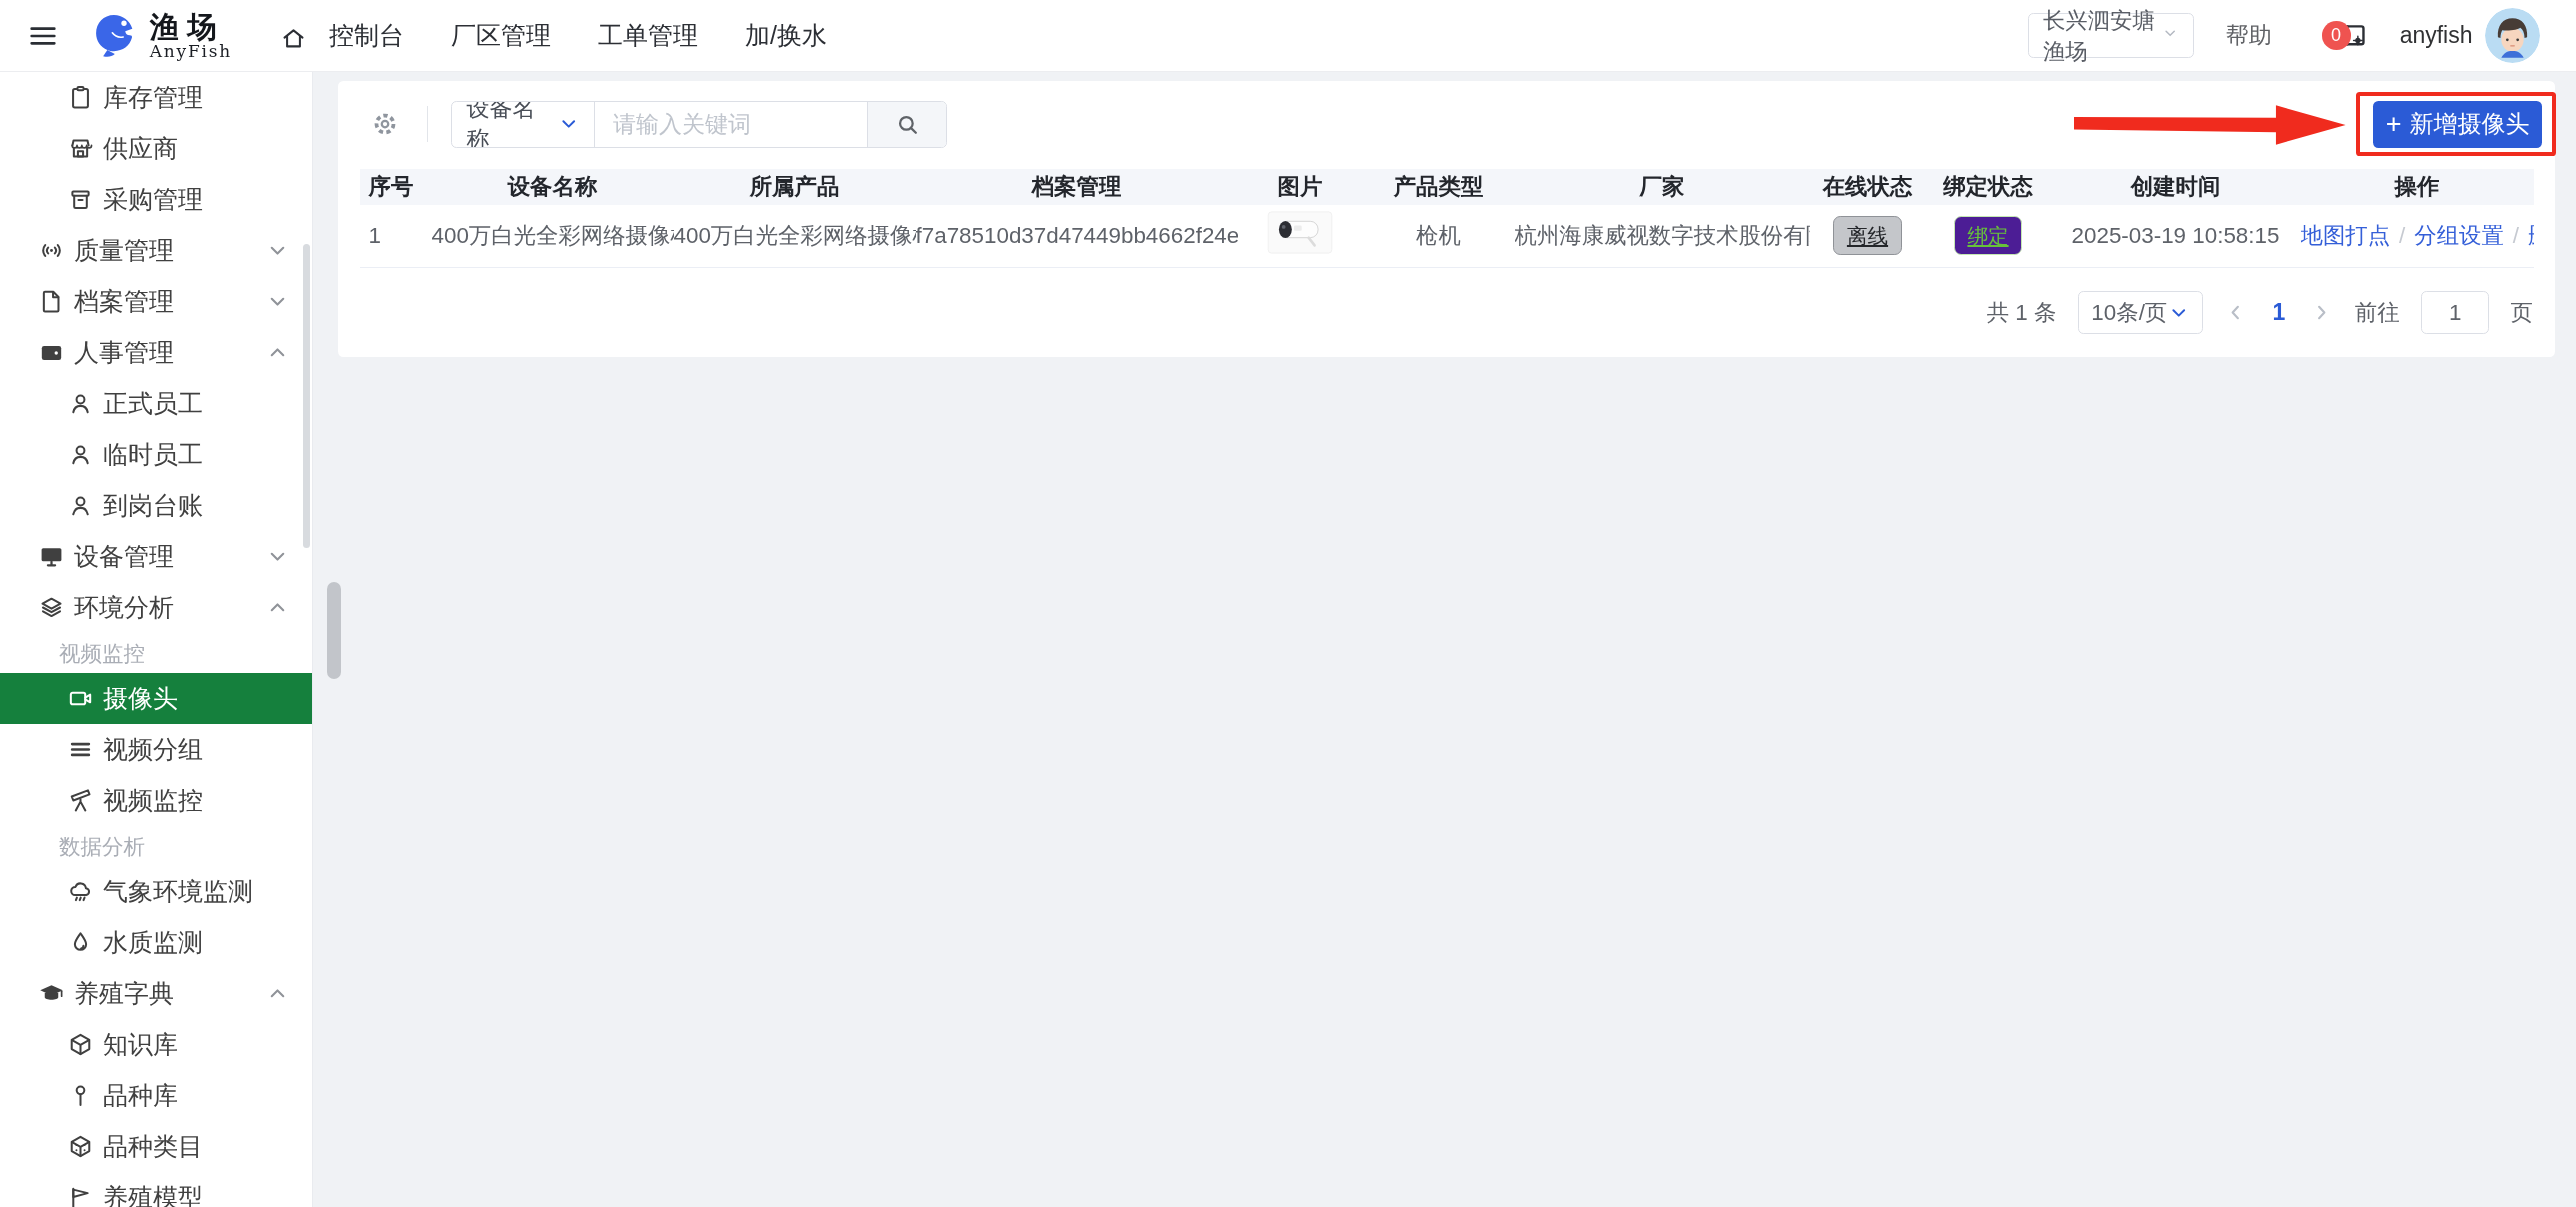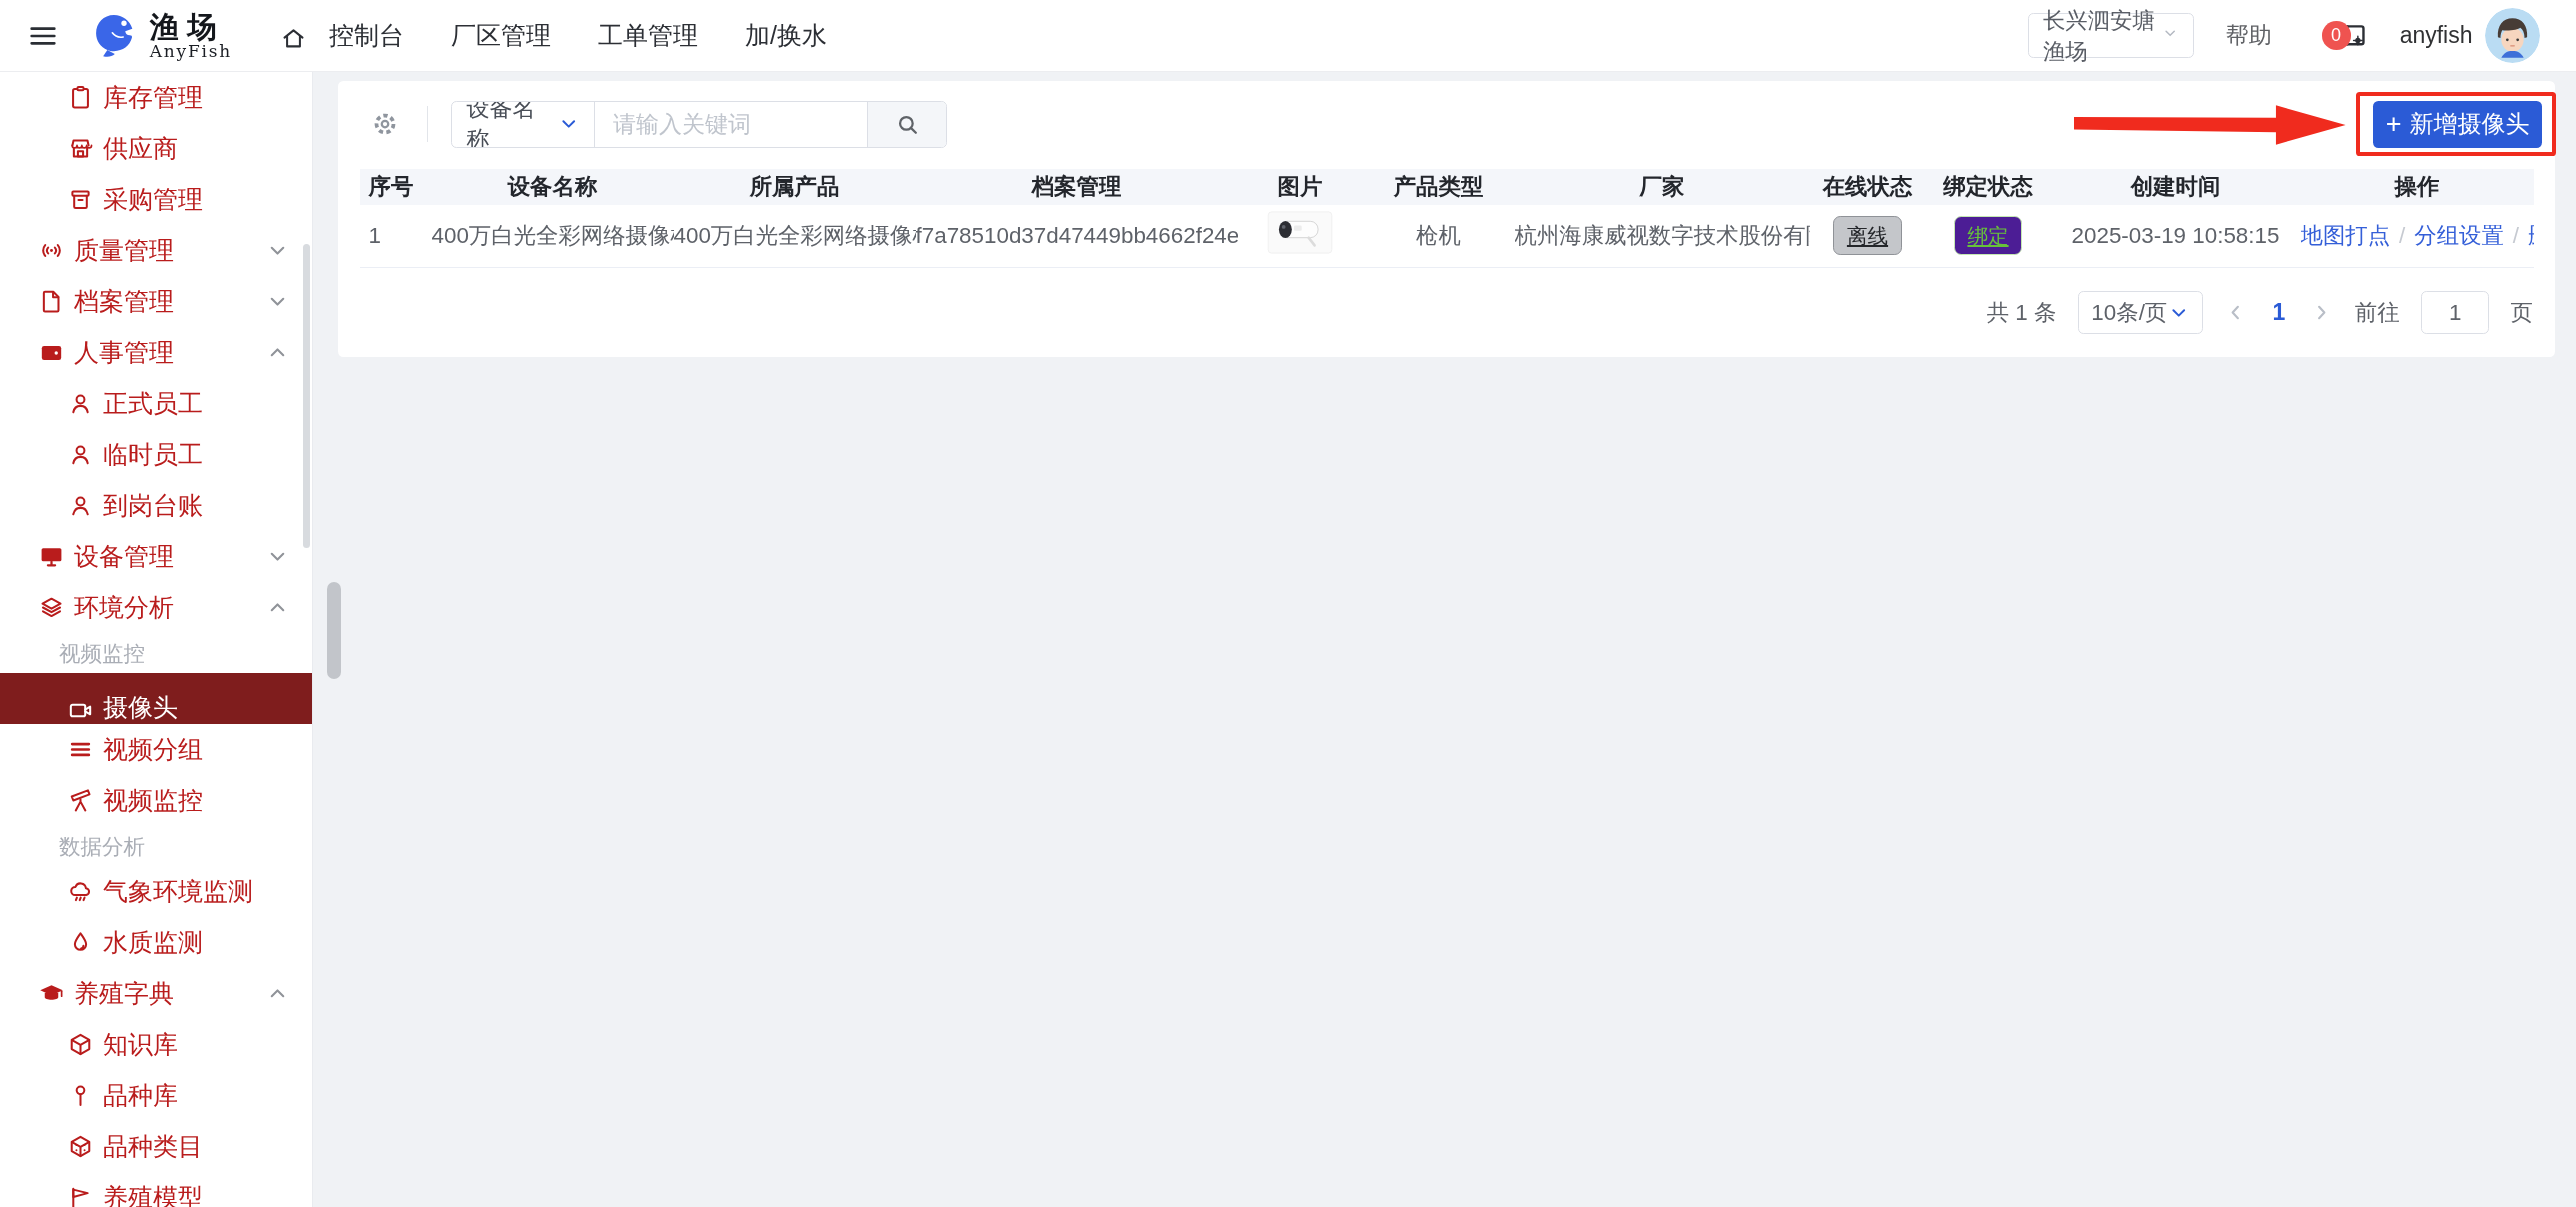--- a/index.html
+++ b/index.html
@@ -38,27 +38,27 @@
   .panel-ico { width:32px; height:32px; color:#2c2f35; cursor:pointer; }
   .user { display:flex; align-items:center; gap:12.5px; cursor:pointer; }
   .uname { font-size:23px; color:#303133; }
   .avatar { width:55px; height:55px; border-radius:50%; overflow:hidden; }
 
   
   .frame { flex:1; display:flex; min-height:0; }
   .sidebar { width:313px; flex:0 0 313px; background:#fff; border-right:0.9px solid #e9ebef;
              position:relative; overflow:hidden; }
   .side-item { height:51px; display:flex; align-items:center; gap:9px; position:relative;
-               font-size:25px; color:#b91c1c; cursor:pointer; }
+               font-size:25px; color:#404040; cursor:pointer; }
   .side-item.top { padding-left:38px; }
   .side-item.sub { padding-left:67px; }
   .side-item .s-ico { width:27px; height:27px; flex:0 0 27px; }
   .side-item .s-ico svg { width:27px; height:27px; }
   .side-item .chev { position:absolute; right:23px; width:23px; height:23px; color:#909399; }
-  .side-item.active { background:#7f1d1d; color:#fff;align-items:flex-end; }
+  .side-item.active { background:#15803d; color:#fff; }
   .side-group { height:40px; display:flex; align-items:center; padding-left:59px;
                 font-size:21.5px; color:#a9adb5; }
   .side-thumb { position:absolute; right:1.8px; top:172px; width:7.2px; height:304px;
                 background:#d8dbdf; border-radius:3.6px; }
 
   .main { flex:1; background:#f0f2f5; position:relative; min-width:0; }
   .gutter-thumb { position:absolute; left:14.3px; top:510px; width:13.4px; height:97px;
                   background:#c2c5ca; border-radius:7.2px; }
 
   .card { position:absolute; left:25px; right:21.5px; top:9px; background:#fff; border-radius:5.4px;

